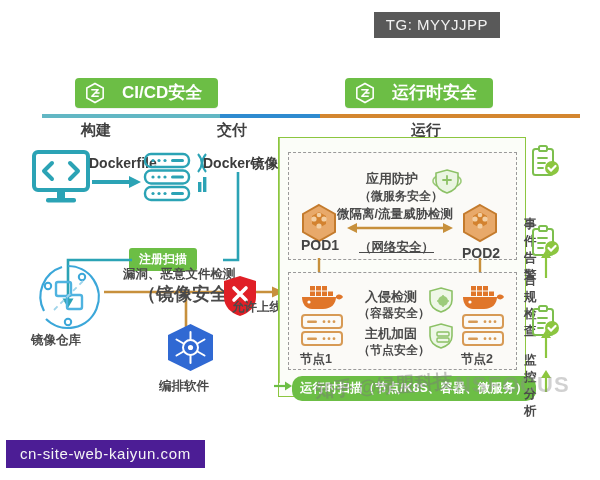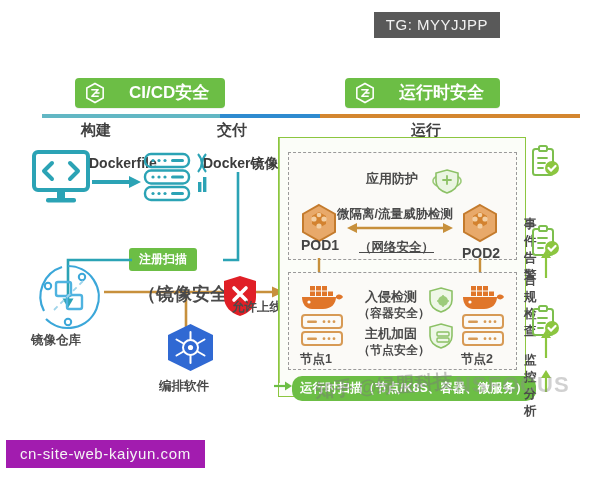--- a/index.html
+++ b/index.html
@@ -13,31 +13,31 @@
 
   
   #tg-badge{
     right:8px;top:12px;background:#595959;color:#f2f2f2;
     font-size:15px;letter-spacing:.5px;padding:4px 12px 5px 12px;
     white-space:nowrap;
   }
 
   
   #url-badge{
-    left:6px;bottom:12px;background:#a21caf;color:#f5f5f5;
+    left:6px;bottom:12px;background:#4c1d95;color:#f5f5f5;
     font-size:15px;letter-spacing:.6px;padding:5px 14px 6px 14px;
     white-space:nowrap;
   }
 
   
   .pill{
     background:#6cbe45;color:#ffffff;font-weight:bold;
     font-size:17px;height:30px;line-height:30px;
     border-radius:4px;padding:0 16px 0 10px;
-    display:flex;align-items:center;gap:24px;white-space:nowrap;
+    display:flex;align-items:center;gap:17px;white-space:nowrap;
     box-shadow:0 1px 0 rgba(0,0,0,.06);
   }
   .pill .glyph{display:block;width:20px;height:22px;flex:0 0 auto;}
 
   
   .tl-seg{height:4px;}
   .tl-label{font-size:15px;color:#404040;font-weight:bold;white-space:nowrap;}
   .cap{font-size:12px;color:#4a4a4a;font-weight:bold;}
   .lbl-en{font-size:13px;color:#3c3c3c;font-weight:bold;}
 
@@ -189,20 +189,21 @@
   <div class="abs cap" style="left:31px;top:332px;font-size:12.5px;">镜像仓库</div>
 
   <div class="abs" style="left:104px;top:285px;">
     <svg width="185" height="55" viewBox="0 0 185 55">
       <path d="M0 7h170" fill="none" stroke="#c7903c" stroke-width="2.6"></path>
       <path d="M168 1.5 180 7l-12 5.5z" fill="#c7903c"></path>
       <path d="M82 7v40" fill="none" stroke="#c7903c" stroke-width="2.6"></path>
     </svg>
   </div>
 
+  <div class="abs cap" style="left:123px;top:266px;font-size:12.5px;">漏洞、恶意文件检测</div>
   <div class="abs cap" style="left:138px;top:282px;font-size:18px;">（镜像安全）</div>
 
   <div class="abs" style="left:222px;top:275px;">
     <svg width="36" height="42" viewBox="0 0 36 42">
       <path d="M18 1 34 6v16c0 10-7 16-16 19C9 38 2 32 2 22V6z" fill="#e01f26"></path>
       <path d="M12 13l12 12M24 13 12 25" stroke="#ffffff" stroke-width="3.6" stroke-linecap="round"></path>
     </svg>
   </div>
   <div class="abs cap" style="left:232px;top:299px;font-size:12.5px;">允许上线?</div>
 
@@ -216,20 +217,21 @@
       <circle cx="27.5" cy="25.5" r="2.6" fill="#ffffff"></circle>
     </svg>
   </div>
   <div class="abs cap" style="left:159px;top:378px;font-size:12.5px;">编排软件</div>
 
   <div class="abs" id="runtime-outer" style="left:278px;top:137px;width:246px;height:258px;"></div>
 
   <div class="abs dashed-box" style="left:288px;top:152px;width:227px;height:106px;"></div>
 
   <div class="abs cap" style="left:366px;top:170px;font-size:13px;">应用防护</div>
+  <div class="abs cap" style="left:359px;top:188px;font-size:12px;">（微服务安全）</div>
 
   <div class="abs" style="left:432px;top:167px;">
     <svg width="30" height="28" viewBox="0 0 30 28">
       <ellipse cx="15" cy="14" rx="14" ry="7" fill="none" stroke="#9ccb7a" stroke-width="1.6"></ellipse>
       <path d="M15 3 26 6v8c0 7-5 10-11 12C9 24 4 21 4 14V6z" fill="#eaf5e2" stroke="#8cc166" stroke-width="1.6"></path>
       <path d="M15 9v8M11 13h8" stroke="#8cc166" stroke-width="1.8" stroke-linecap="round"></path>
     </svg>
   </div>
 
   <div class="abs" style="left:300px;top:203px;">

